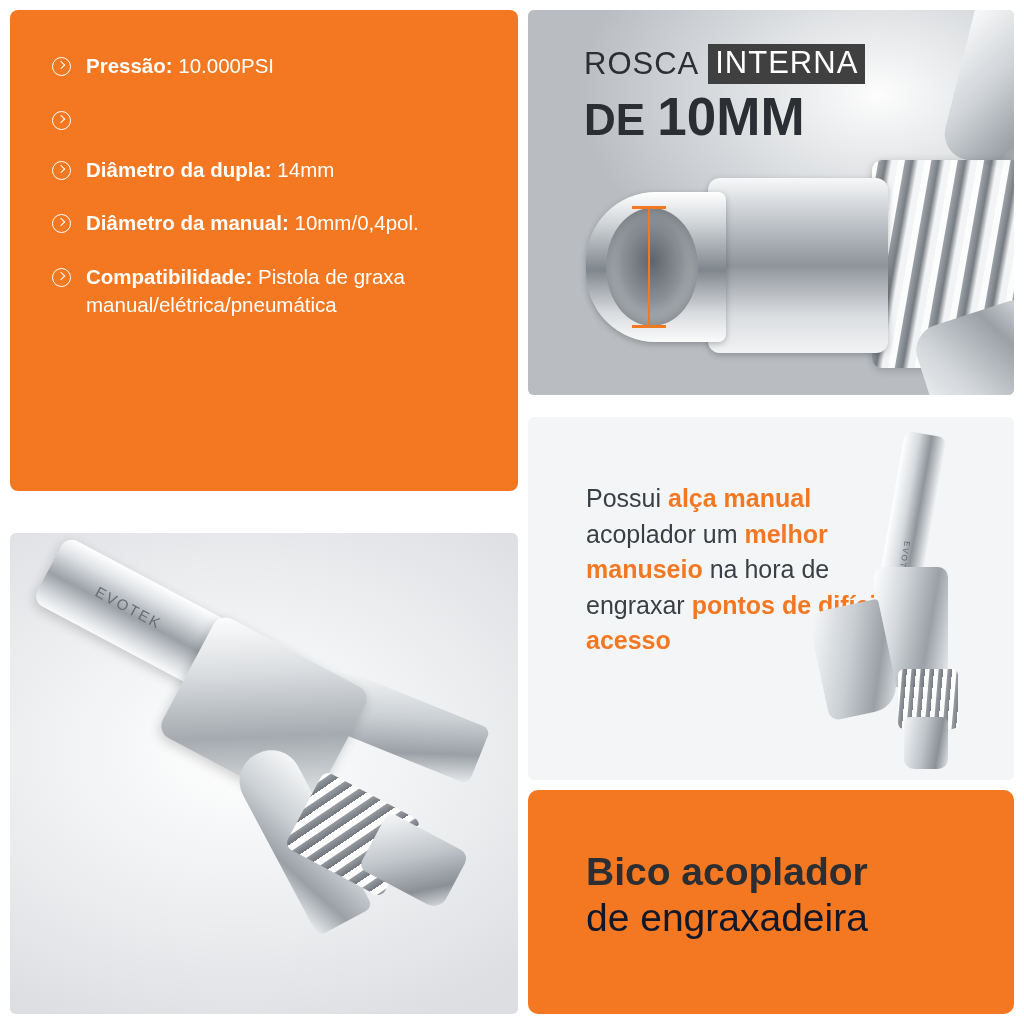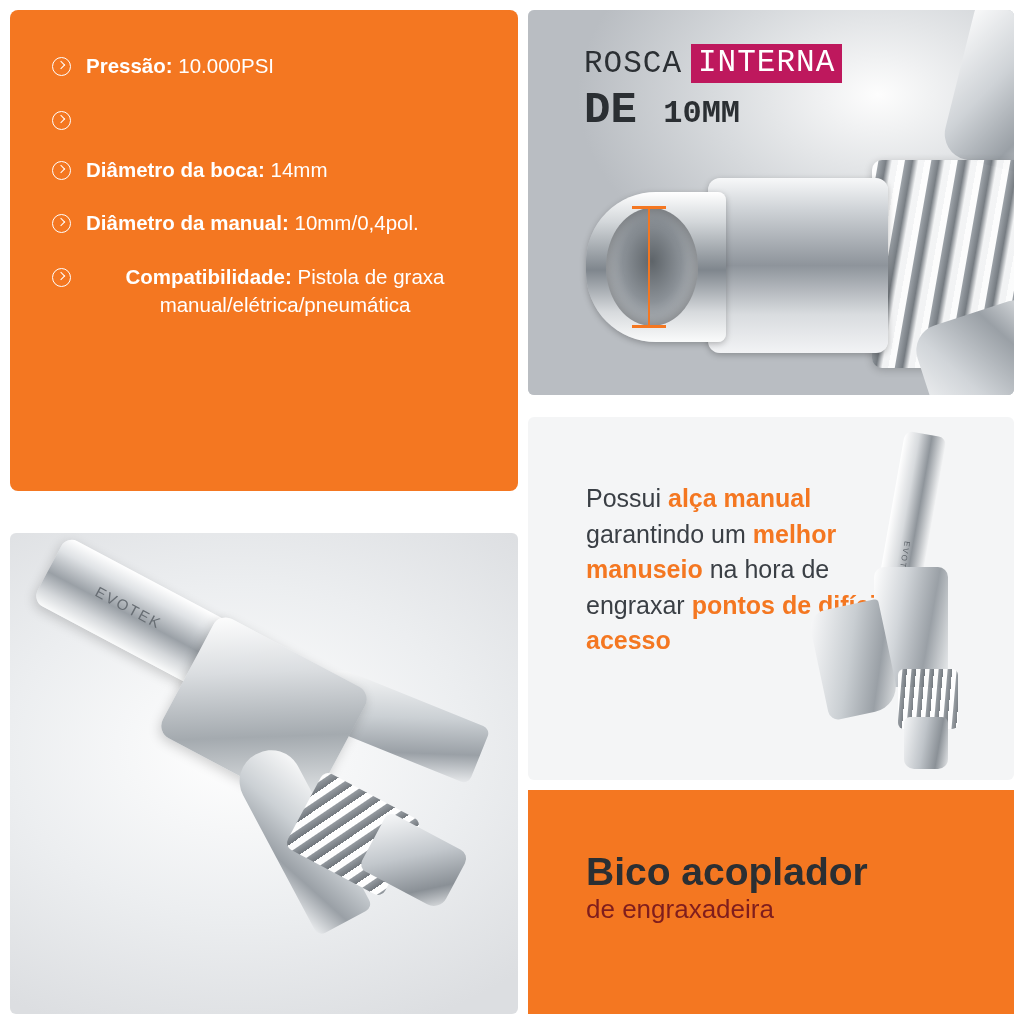--- a/index.html
+++ b/index.html
@@ -44,21 +44,21 @@
     padding: 0;
   }
   .spec-item {
     display: flex;
     align-items: flex-start;
     margin-bottom: 26px;
     color: #ffffff;
     font-size: 20.5px;
     line-height: 1.35;
   }
-  .spec-item:last-child { margin-bottom: 8px; text-align: center; }
+  .spec-item:last-child { margin-bottom: 8px; }
   .bullet-icon {
     flex: 0 0 auto;
     width: 17px;
     height: 17px;
     border: 1.6px solid #ffffff;
     border-radius: 50%;
     margin-right: 15px;
     margin-top: 5px;
     position: relative;
   }
@@ -78,21 +78,20 @@
   .spec-value { font-weight: normal; }
 
   
   #thread-panel {
     left: 528px;
     top: 10px;
     width: 486px;
     height: 385px;
     border-radius: 6px;
     background: #e9eaec;
-    font-family: Liberation Mono, monospace;
   }
   #thread-photo-bg {
     position: absolute;
     inset: 0;
     background:
       radial-gradient(ellipse 300px 200px at 72% 22%, #fdfdfd 0%, #d7dadd 55%, #b9bdc2 100%),
       linear-gradient(180deg, #eceef0 0%, #d2d5d9 100%);
   }
   
   .chrome-body {
@@ -171,33 +170,33 @@
   #thread-title .line1 {
     font-size: 31px;
     letter-spacing: 1px;
     color: #2b2f33;
     font-weight: normal;
     display: flex;
     align-items: center;
     gap: 9px;
   }
   #thread-title .hl {
-    background: #be185d;
+    background: #404040;
     color: #ffffff;
     padding: 1px 7px 3px 7px;
     font-weight: normal;
   }
   #thread-title .line2 {
     font-size: 44px;
     font-weight: bold;
     color: #2b2f33;
     letter-spacing: 0px;
     margin-top: 2px;
   }
-  #thread-title .line2 .big { font-size: 32px; }
+  #thread-title .line2 .big { font-size: 53px; }
 
   
   #handle-panel {
     left: 528px;
     top: 417px;
     width: 486px;
     height: 363px;
     border-radius: 6px;
     background: #f4f5f6;
   }
@@ -325,32 +324,32 @@
     border-radius: 8px 10px 14px 8px;
     background: linear-gradient(140deg,#f8f9fa 0%,#c2c7cc 45%,#8a9096 78%,#e6e8ea 100%);
   }
 
   
   #title-panel {
     left: 528px;
     top: 790px;
     width: 486px;
     height: 224px;
-    border-radius: 0;
+    border-radius: 10px;
     padding: 60px 40px 12px 58px;
   }
   #title-panel .t1 {
     font-size: 39px;
     font-weight: bold;
     color: #2b2f33;
     line-height: 1.12;
   }
   #title-panel .t2 {
-    font-size: 26px;
-    color: #7f1d1d;
+    font-size: 39px;
+    color: #0f172a;
     line-height: 1.22;
   }
 </style>
 </head>
 <body>
 
 <div class="page">
 
   <section class="panel orange" id="specs-panel">
     <ul class="spec-list">
@@ -359,21 +358,21 @@
         <span class="spec-text">
           <b class="spec-label">Pressão:</b><span class="spec-value"> 10.000PSI</span>
         </span>
       </li>
       <li class="spec-item">
         <span class="bullet-icon"></span>
       </li>
       <li class="spec-item">
         <span class="bullet-icon"></span>
         <span class="spec-text">
-          <b class="spec-label">Diâmetro da boca:</b><span class="spec-value"> 14mm</span>
+          <b class="spec-label">Diâmetro da dupla:</b><span class="spec-value"> 14mm</span>
         </span>
       </li>
       <li class="spec-item">
         <span class="bullet-icon"></span>
         <span class="spec-text">
           <b class="spec-label">Diâmetro da manual:</b><span class="spec-value"> 10mm/0,4pol.</span>
         </span>
       </li>
       <li class="spec-item">
         <span class="bullet-icon"></span>
@@ -400,21 +399,21 @@
         <span class="hl">INTERNA</span>
       </div>
       <div class="line2">
         <span>DE </span><span class="big">10MM</span>
       </div>
     </div>
   </section>
 
   <section class="panel photo" id="handle-panel">
     <div id="handle-text">
-      <span>Possui </span><b>alça manual</b><span> garantindo um </span><b>melhor manuseio</b><span> na hora de engraxar </span><b>pontos de difícil acesso</b>
+      <span>Possui </span><b>alça manual</b><span> acoplador um </span><b>melhor manuseio</b><span> na hora de engraxar </span><b>pontos de difícil acesso</b>
     </div>
     <div id="handle-photo">
       <div id="gg-barrel">
         <span class="brand">EVOTEK</span>
       </div>
       <div id="gg-head"></div>
       <div id="gg-lever"></div>
       <div id="gg-spring"></div>
       <div id="gg-tip"></div>
     </div>

